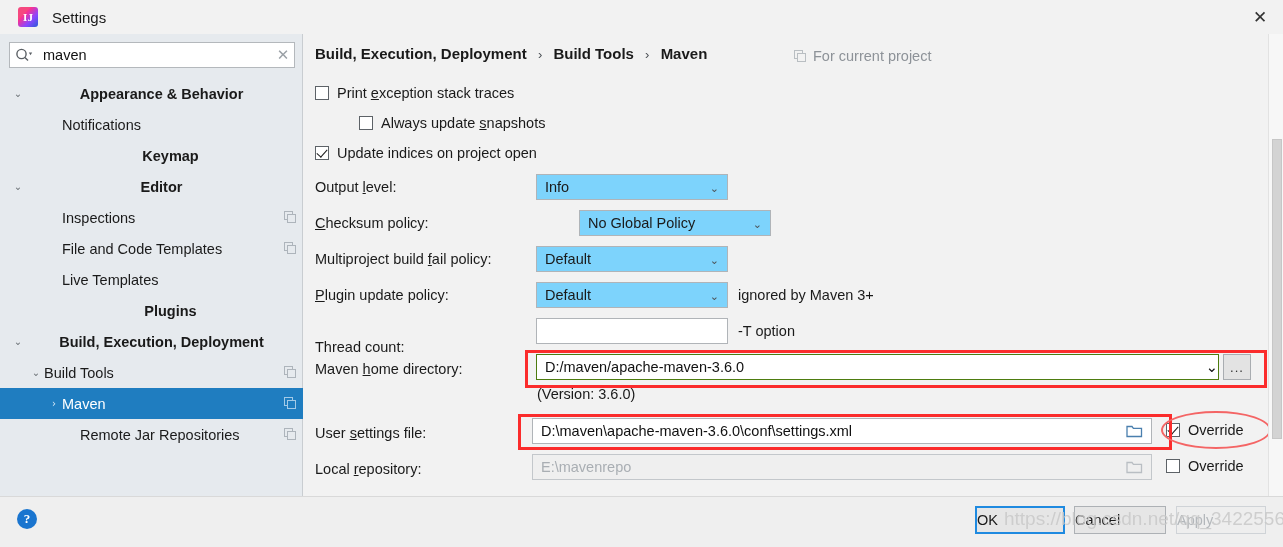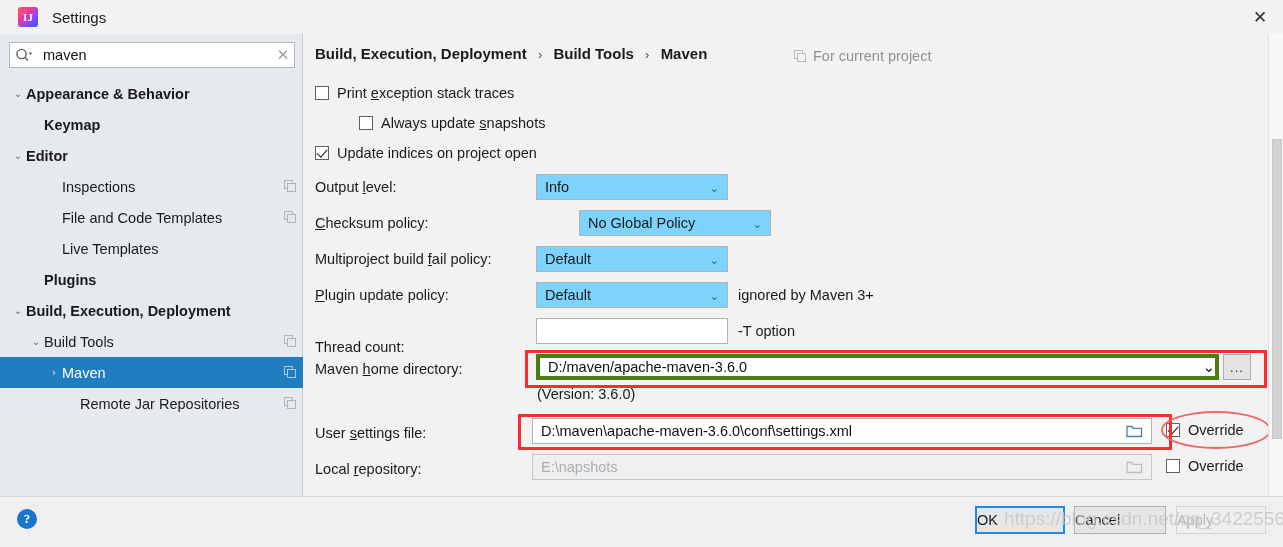--- a/index.html
+++ b/index.html
@@ -63,21 +63,21 @@
   #tree{ position:absolute; left:0; top:44px; width:303px; height:418px; }
   .tree-row{
     position:relative; height:31px; display:flex; align-items:center;
     padding-right:6px; white-space:nowrap;
   }
   .tree-row .arrow{
     width:16px; flex:none; text-align:center; color:#6b7075;
     font-size:10px; font-family:"DejaVu Sans", sans-serif;
   }
   .tree-row .lbl{ flex:1; overflow:hidden; }
-  .tree-row.bold .lbl{ font-weight:bold; }
+  .tree-row.bold .lbl{ font-weight:bold;text-align:center; }
   .tree-row.sel{ background:#1f7dc0; }
   .tree-row.sel .lbl{ color:#ffffff; }
   .tree-row.sel .arrow{ color:#d7e9f7; }
   .copy-ico{
     width:13px; height:13px; flex:none; position:relative; margin-left:6px; opacity:.75;
   }
   .copy-ico i{
     position:absolute; display:block; border:1.3px solid #9aa2aa; background:#e6eaee;
   }
   .copy-ico i.b{ left:0; top:0; width:9px; height:9px; }
@@ -121,21 +121,21 @@
   }
   .combo .chev{
     position:absolute; right:8px; top:0; height:26px; display:flex; align-items:center;
     color:#4d5256; font-size:11px; font-family:"DejaVu Sans", sans-serif;
   }
   .txtfield{
     position:absolute; height:26px; background:#ffffff;
     border:1px solid #b0b4b8; display:flex; align-items:center;
     padding-left:8px; font-size:14.5px; color:#111;
   }
-  .txtfield.focus{ border:4px solid #4d7c0f;justify-content:space-between; }
+  .txtfield.focus{ border:1px solid #4d7c0f;justify-content:space-between; }
   .txtfield.disabled{ background:#efefef; color:#a9aeb3; border-color:#c3c7cb; }
   .hint{ position:absolute; font-size:14.5px; color:#1a1a1a; white-space:nowrap; }
 
   .browse-btn{
     position:absolute; width:28px; height:26px; background:#e3e3e3;
     border:1px solid #a9adb1; display:flex; align-items:center; justify-content:center;
     font-size:13px; letter-spacing:1px; color:#333;
   }
   .folder-ico{
     position:absolute; width:24px; height:24px; display:flex; align-items:center; justify-content:center;
@@ -209,20 +209,25 @@
     <div id="search-input-text">maven</div>
     <div id="search-clear">✕</div>
   </div>
 
   <div id="tree">
       <div class="tree-row bold">
         <span style="width: 10px; flex: 0 0 auto;"></span>
         <span class="arrow">⌄</span>
         <span class="lbl">Appearance &amp; Behavior</span>
       </div>
+      <div class="tree-row">
+        <span style="width: 46px; flex: 0 0 auto;"></span>
+        <span class="arrow"></span>
+        <span class="lbl">Notifications</span>
+      </div>
       <div class="tree-row bold">
         <span style="width: 28px; flex: 0 0 auto;"></span>
         <span class="arrow"></span>
         <span class="lbl">Keymap</span>
       </div>
       <div class="tree-row bold">
         <span style="width: 10px; flex: 0 0 auto;"></span>
         <span class="arrow">⌄</span>
         <span class="lbl">Editor</span>
       </div>
@@ -388,21 +393,21 @@
   </div>
   <div class="ovr" style="left:862px; top:388px;">
     <span class="cbox on"></span>
     <span>Override</span>
   </div>
 
   <div class="flabel" style="left:11px; top:427px;">
     <span>Local </span><u class="mn">r</u><span>epository:</span>
   </div>
   <div class="txtfield disabled" style="left:228px; top:420px; width:620px;">
-    <span>E:\napshots</span>
+    <span>E:\mavenrepo</span>
   </div>
   <div class="folder-ico" style="left:818px; top:421px;">
     <svg width="17" height="14" viewBox="0 0 17 14">
       <path d="M1 12.5 V2.5 H6 L7.4 4.4 H15.5 V12.5 Z" fill="none" stroke="#b9bec3" stroke-width="1.3"></path>
     </svg>
   </div>
   <div class="ovr" style="left:862px; top:424px;">
     <span class="cbox"></span>
     <span>Override</span>
   </div>

